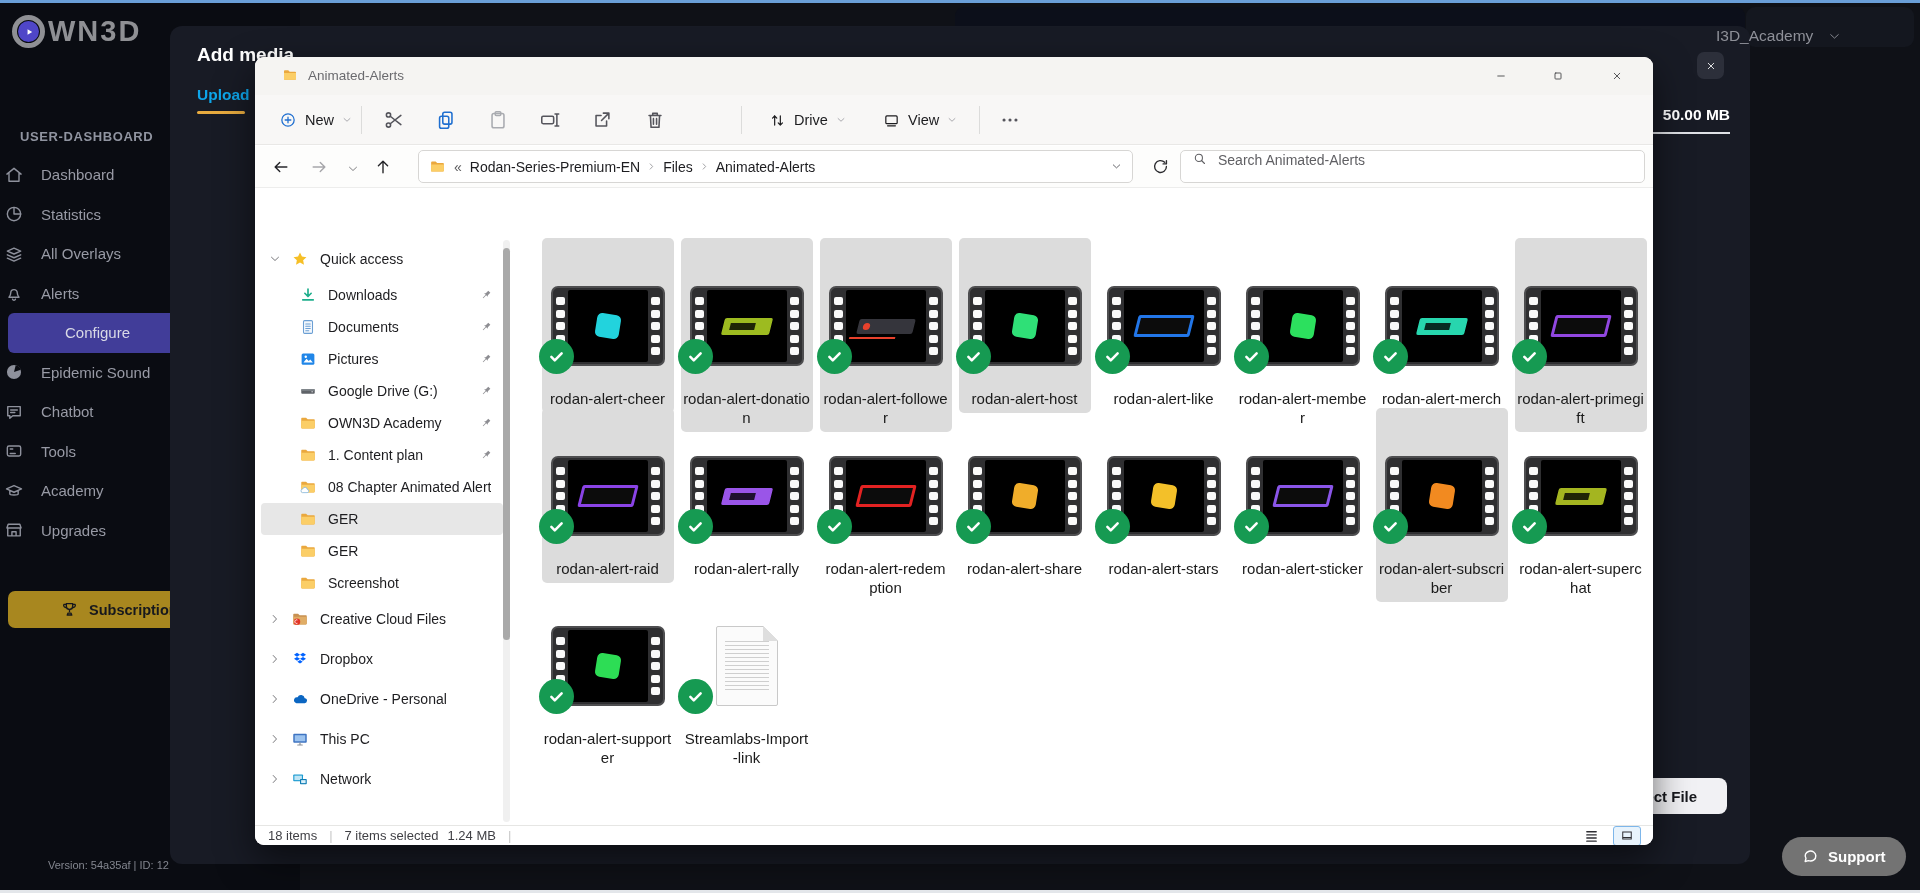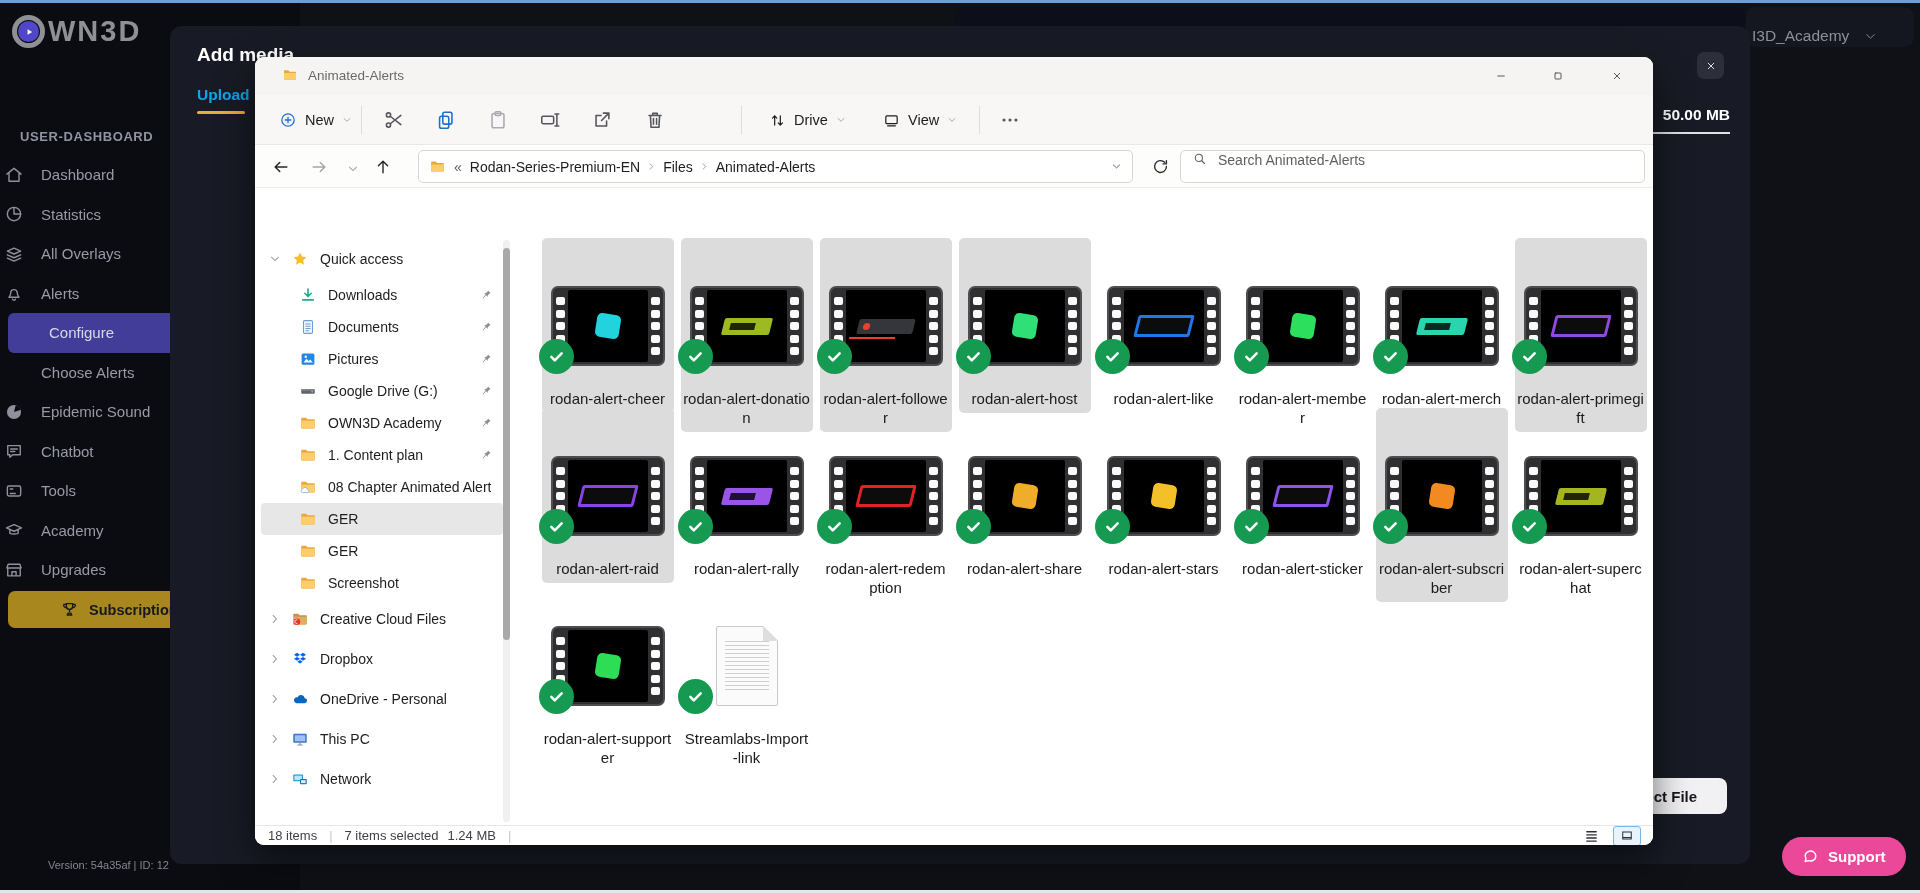--- a/index.html
+++ b/index.html
@@ -24,27 +24,27 @@
           display:flex;align-items:center;justify-content:center;box-sizing:border-box}
   .logo-o-in{width:21px;height:21px;border-radius:50%;background:#4f46c8;display:flex;align-items:center;justify-content:center}
   .logo-o-in .ic{width:14px;height:14px}
   .logo-txt{font-size:29px;font-weight:700;color:#8f9094;letter-spacing:2px}
   .sb-section{position:absolute;left:20px;top:126px;font-size:13px;font-weight:700;color:#9094a0;letter-spacing:.6px;white-space:nowrap}
   .sb-nav{position:absolute;left:0;top:152px;width:300px}
   .sb-item{height:39.5px;display:flex;align-items:center;padding-left:4px;color:#989aa5;font-size:15px;cursor:pointer;white-space:nowrap}
   .sb-item .sb-ic{width:20px;height:20px;margin-right:17px;color:#8e919c;flex:none}
   .sb-item .sb-ic svg{width:100%;height:100%}
   .sb-item.sub .sb-ic{visibility:hidden}
-  .sb-item.active{background:#413d99;border-radius:6px;margin-left:8px;padding-left:4px;color:#d9dae6}
+  .sb-item.active{background:#413d99;border-radius:6px;margin-left:8px;padding-left:20px;color:#d9dae6}
   .sb-sub{position:absolute;left:8px;top:588px;width:292px;height:37px;background:#a8871f;border-radius:7px;
           display:flex;align-items:center;color:#17181d;font-weight:700;font-size:14.5px;cursor:pointer;white-space:nowrap;overflow:hidden}
   .sb-sub .ic{margin:0 10px 0 52px;color:#17181d;flex:none}
   .version{position:absolute;left:48px;top:856px;font-size:11px;color:#83868f;white-space:nowrap}
 
-  .acct{position:absolute;left:1752px;top:27px;display:flex;align-items:center;gap:15px;color:#8e9098;font-size:15.5px;cursor:pointer;z-index:2}
+  .acct{position:absolute;left:1716px;top:27px;display:flex;align-items:center;gap:15px;color:#8e9098;font-size:15.5px;cursor:pointer;z-index:2}
   .acct .ic{color:#8e9098}
 
   
   .modal{position:absolute;left:170px;top:26px;width:1580px;height:838px;background:#181b25;border-radius:12px}
   .modal-title{position:absolute;left:27px;top:18px;font-size:19px;font-weight:700;color:#fff;white-space:nowrap}
   .modal-close{position:absolute;right:26px;top:26px;width:27px;height:27px;border-radius:7px;background:#2c2f3a;color:#fff;
                display:flex;align-items:center;justify-content:center;cursor:pointer}
   .m-tab{position:absolute;left:27px;top:60px;font-size:15.5px;font-weight:700;color:#0ea5e9;cursor:pointer}
   .m-tab-line{position:absolute;left:27px;top:85px;width:48px;height:3px;background:#e8ab3f;border-radius:2px}
   .m-limit{position:absolute;right:20px;top:80px;font-size:15.5px;font-weight:700;color:#fff;white-space:nowrap}
@@ -126,21 +126,21 @@
   .x-status{position:absolute;left:0;top:768px;width:100%;height:20px;border-top:1px solid #e6e6e4;background:#fff;
             font-size:13px;color:#3f3f44;display:flex;align-items:center;box-sizing:border-box}
   .s-items{margin-left:13px;white-space:nowrap}
   .s-div{margin:0 12px;color:#c8c8c8}
   .s-size{margin-left:9px;white-space:nowrap}
   .s-list{width:19px;height:15px;color:#2e2e33;margin-left:auto;margin-right:12px;cursor:pointer}
   .s-grid{width:26px;height:18px;border:1.5px solid #7db6ea;background:#e8f3fc;border-radius:3px;display:flex;align-items:center;
           justify-content:center;margin-right:12px;cursor:pointer}
   .s-grid .ic{width:14px;height:12px;color:#2e2e33}
 
-  .support{position:absolute;left:1782px;top:837px;height:39px;padding:0 20px;background:#ec4899;border-radius:21px;
+  .support{position:absolute;left:1782px;top:837px;height:39px;padding:0 20px;background:#737373;border-radius:21px;
            display:flex;align-items:center;gap:9px;color:#fff;font-weight:700;font-size:15px;cursor:pointer;z-index:8}
 </style>
 </head>
 <body>
 
 <div class="topline"></div>
 <div class="tabghost" id="ghost1"></div>
 <div class="tabghost" id="ghost2"></div>
 
 <div class="sidebar">
@@ -179,24 +179,20 @@
       </div>
       <div class="sb-item">
         <span class="sb-ic"><svg viewBox="0 0 24 24">
             <path fill="none" stroke="currentColor" stroke-width="1.7" stroke-linecap="round" stroke-linejoin="round" d="M6 17h12c-1.6-1.7-2.1-3.2-2.1-5.2a3.9 3.9 0 0 0-7.8 0c0 2-.5 3.5-2.1 5.2zM10.3 19.5a1.8 1.8 0 0 0 3.4 0"></path>
           </svg></span>
         <span class="sb-lb">Alerts</span>
       </div>
       <div class="sb-item active sub">
         <span class="sb-ic"></span>
         <span class="sb-lb">Configure</span>
-      </div>
-      <div class="sb-item sub">
-        <span class="sb-ic"></span>
-        <span class="sb-lb">Choose Alerts</span>
       </div>
       <div class="sb-item">
         <span class="sb-ic"><svg viewBox="0 0 24 24">
             <circle cx="12" cy="12" r="8.5" fill="currentColor"></circle>
             <path d="M12 12l8.2-2.6A8.5 8.5 0 0 0 14 4z" fill="#0a0c12"></path>
           </svg></span>
         <span class="sb-lb">Epidemic Sound</span>
       </div>
       <div class="sb-item">
         <span class="sb-ic"><svg viewBox="0 0 24 24">

